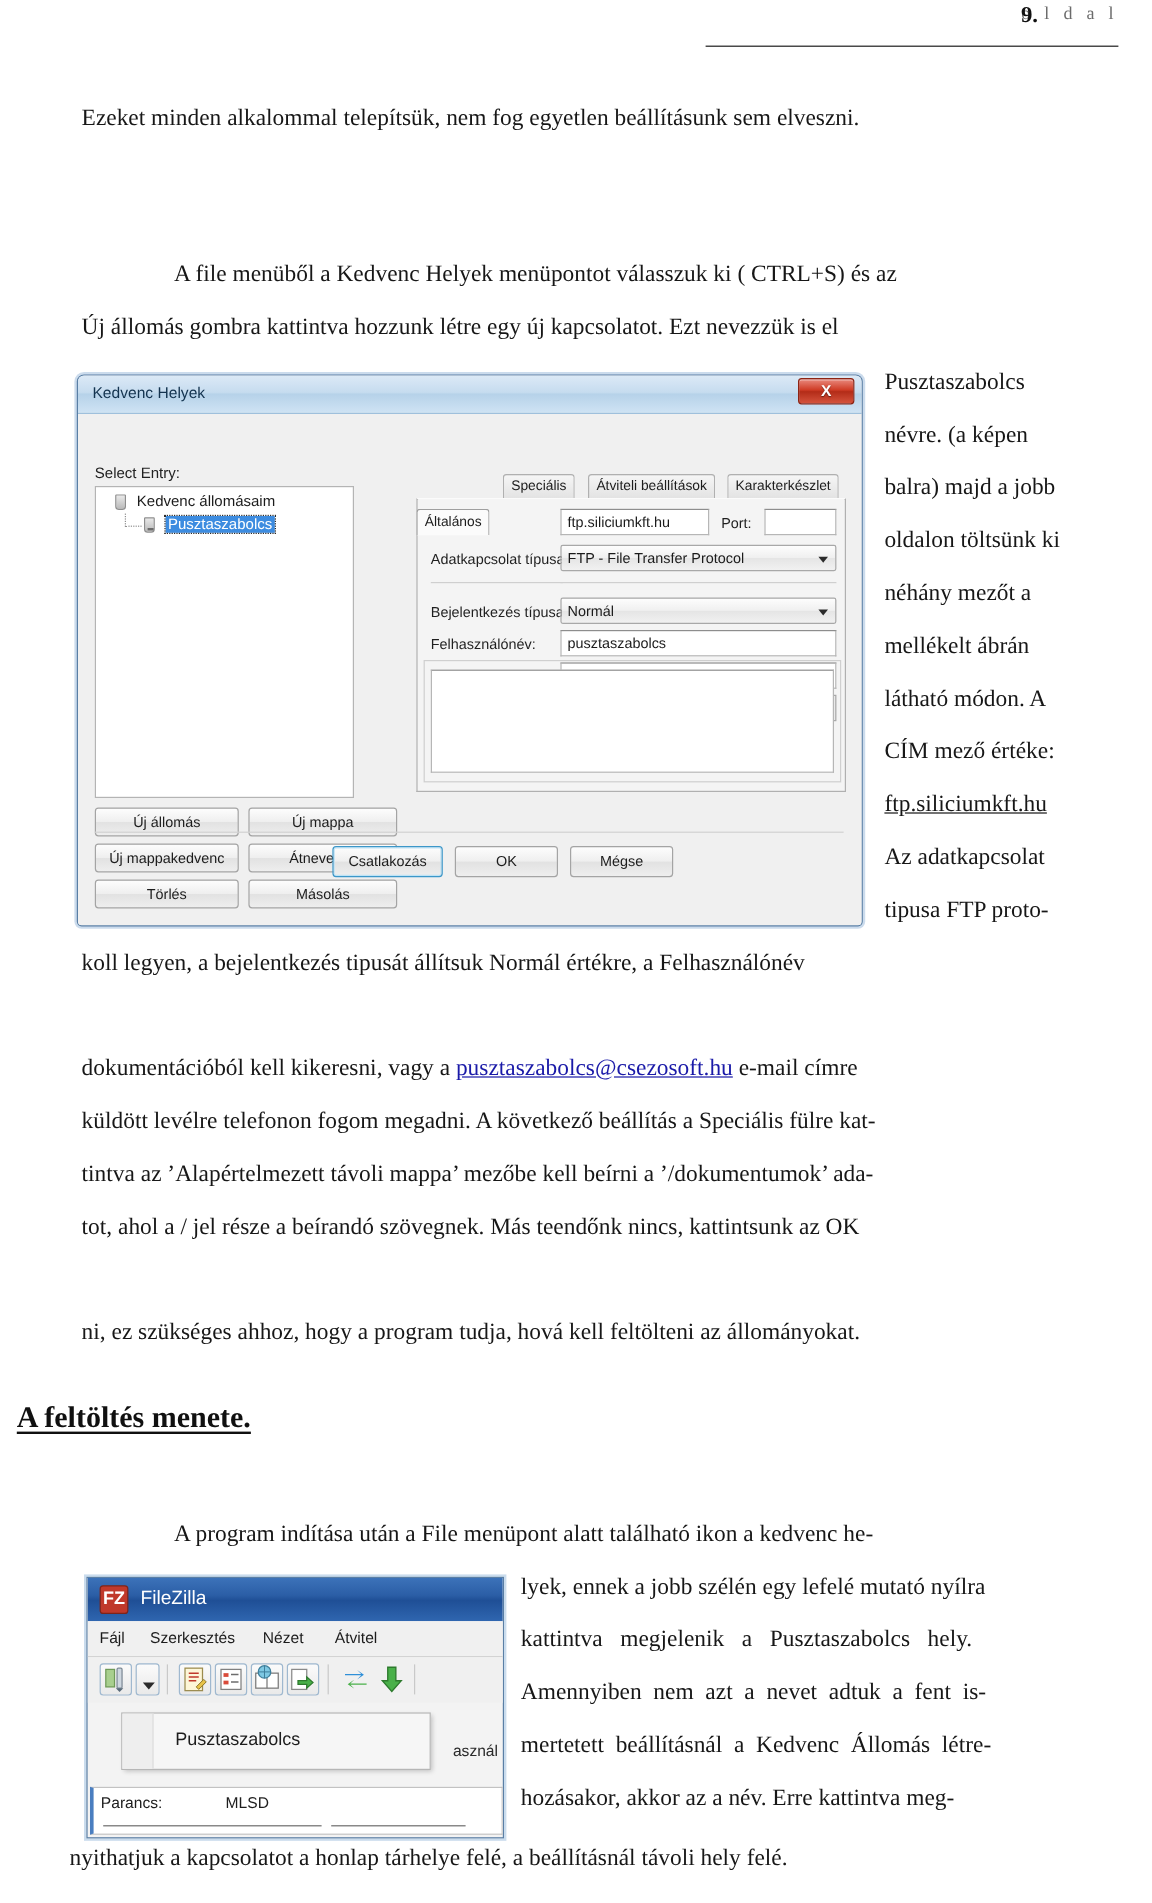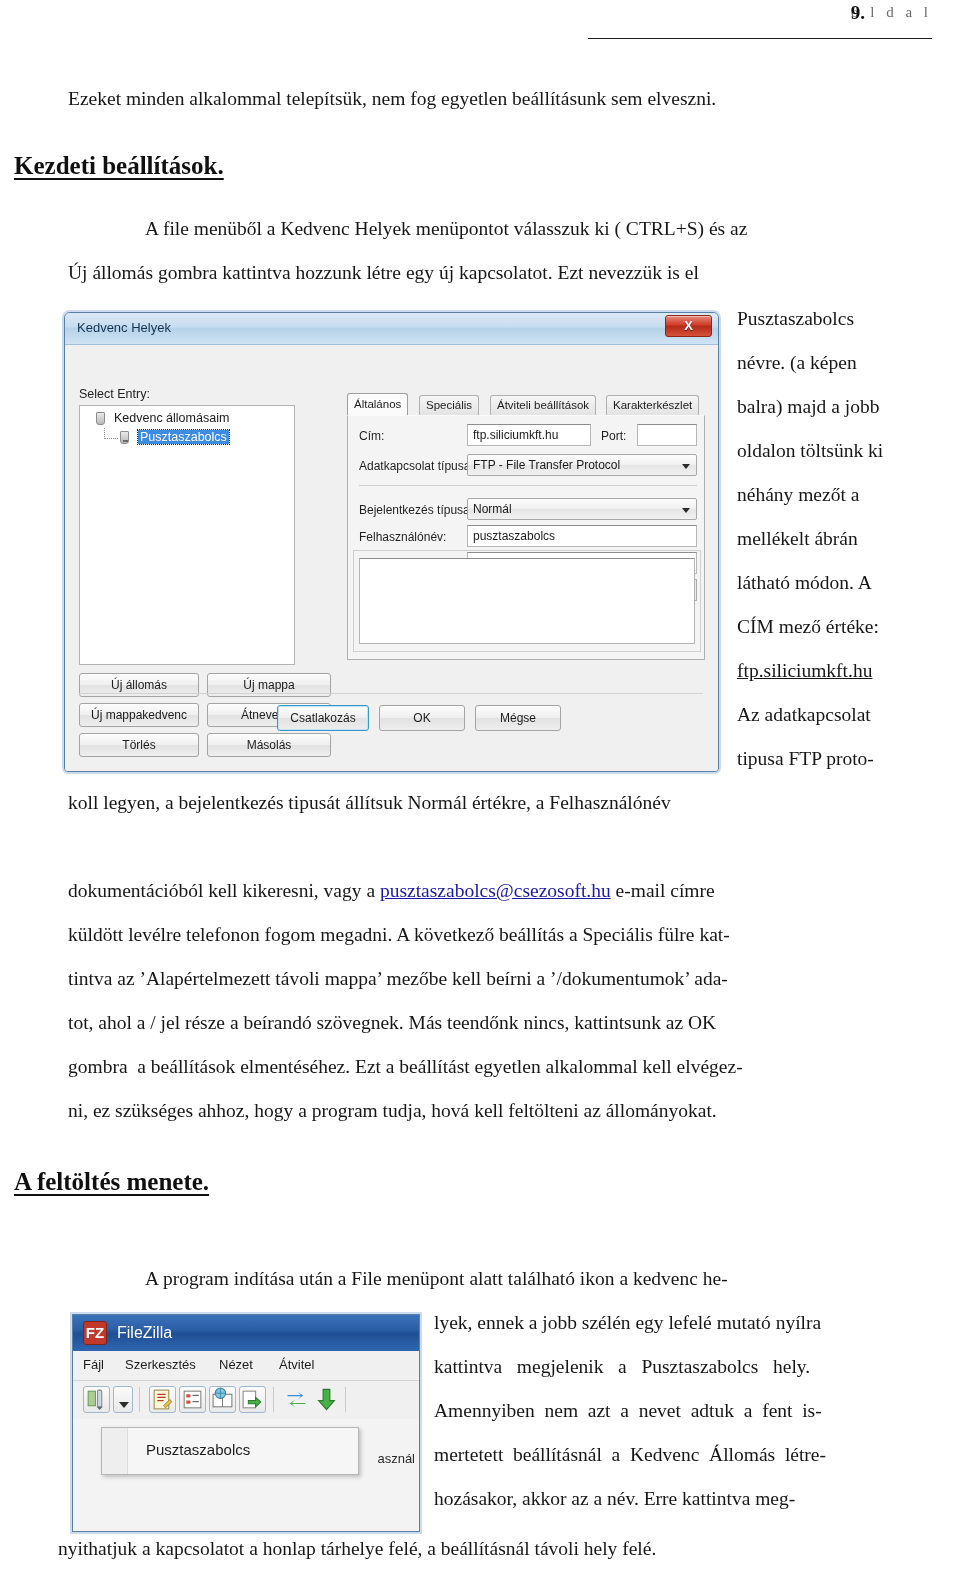--- a/index.html
+++ b/index.html
@@ -249,21 +249,20 @@
 <div class="page-header">
   <span class="header-pageword">o l d a l</span>
   <span class="header-pageno" style="right:95px;">9.</span>
   <div class="header-rule"></div>
 </div>
 
 <div class="doc">
 
   <p class="tline" style="left:68px; top:88px;">Ezeket minden alkalommal telepítsük, nem fog egyetlen beállításunk sem elveszni.</p>
 
-  <h2 class="heading" style="left:14px; top:150px;">Kezdeti beállítások.</h2>
 
   <p class="tline" style="left:68px; top:262px;">Új állomás gombra kattintva hozzunk létre egy új kapcsolatot. Ezt nevezzük is el</p>
   <p class="tline" style="left:145px; top:218px;">A file menüből a Kedvenc Helyek menüpontot válasszuk ki ( CTRL+S) és az</p>
 
   <p class="tline" style="left:737px; top:308px;">Pusztaszabolcs</p>
   <p class="tline" style="left:737px; top:352px;">névre. (a képen</p>
   <p class="tline" style="left:737px; top:396px;">balra) majd a jobb</p>
   <p class="tline" style="left:737px; top:440px;">oldalon töltsünk ki</p>
   <p class="tline" style="left:737px; top:484px;">néhány mezőt a</p>
   <p class="tline" style="left:737px; top:528px;">mellékelt ábrán</p>
@@ -271,21 +270,20 @@
   <p class="tline" style="left:737px; top:616px;">CÍM mező értéke:</p>
   <a class="tline lnk" href="#" style="left:737px; top:660px;">ftp.siliciumkft.hu</a>
   <p class="tline" style="left:737px; top:704px;">Az adatkapcsolat</p>
   <p class="tline" style="left:737px; top:748px;">tipusa FTP proto-</p>
 
   <p class="tline" style="left:68px; top:792px;">koll legyen, a bejelentkezés tipusát állítsuk Normál értékre, a Felhasználónév</p>
   <p class="tline" style="left:68px; top:880px;"><span>dokumentációból kell kikeresni, vagy a </span><a class="lnk" href="#">pusztaszabolcs@csezosoft.hu</a><span> e-mail címre</span></p>
   <p class="tline" style="left:68px; top:924px;">küldött levélre telefonon fogom megadni. A következő beállítás a Speciális fülre kat-</p>
   <p class="tline" style="left:68px; top:968px;">tintva az ’Alapértelmezett távoli mappa’ mezőbe kell beírni a ’/dokumentumok’ ada-</p>
   <p class="tline" style="left:68px; top:1012px;">tot, ahol a / jel része a beírandó szövegnek. Más teendőnk nincs, kattintsunk az OK</p>
-  <p class="tline" style="left:68px; top:1056px;">gombra  a beállítások elmentéséhez. Ezt a beállítást egyetlen alkalommal kell elvégez-</p>
   <p class="tline" style="left:68px; top:1100px;">ni, ez szükséges ahhoz, hogy a program tudja, hová kell feltölteni az állományokat.</p>
 
   <h2 class="heading" style="left:14px; top:1166px;">A feltöltés menete.</h2>
 
   <p class="tline" style="left:145px; top:1268px;">A program indítása után a File menüpont alatt található ikon a kedvenc he-</p>
   <p class="tline" style="left:434px; top:1312px;">lyek, ennek a jobb szélén egy lefelé mutató nyílra</p>
   <p class="tline" style="left:434px; top:1356px;">kattintva   megjelenik   a   Pusztaszabolcs   hely.</p>
   <p class="tline" style="left:434px; top:1400px;">Amennyiben  nem  azt  a  nevet  adtuk  a  fent  is-</p>
   <p class="tline" style="left:434px; top:1444px;">mertetett  beállításnál  a  Kedvenc  Állomás  létre-</p>
   <p class="tline" style="left:434px; top:1488px;">hozásakor, akkor az a név. Erre kattintva meg-</p>
@@ -316,21 +314,21 @@
     </div>
 
     <div class="btn left  r1">Új állomás</div>
     <div class="btn right r1">Új mappa</div>
     <div class="btn left  r2">Új mappakedvenc</div>
     <div class="btn right r2">Átnevezés</div>
     <div class="btn left  r3">Törlés</div>
     <div class="btn right r3">Másolás</div>
 
     <div class="tabs">
-      <div class="tab active" style="left:0px;">Általános</div>
+      <div class="tab active" style="left:0px;margin-top:31px;">Általános</div>
       <div class="tab" style="left:72px;">Speciális</div>
       <div class="tab" style="left:143px;">Átviteli beállítások</div>
       <div class="tab" style="left:259px;">Karakterkészlet</div>
     </div>
 
     <div class="tabpanel"></div>
 
     <div class="fld-label" style="left:294px; top:84px;">Cím:</div>
     <div class="txtbox" style="left:402px; top:79px; width:124px;">ftp.siliciumkft.hu</div>
     <div class="fld-label" style="left:536px; top:84px;">Port:</div>
@@ -440,13 +438,19 @@
     </div>
     <div class="tb-sep" style="left:272px;"></div>
   </div>
 
   <div class="fz-dropdown">
     <div class="gutter"></div>
     <span class="fz-dd-item">Pusztaszabolcs</span>
   </div>
   <span class="fz-hidden-text" style="top:136px;">asznál</span>
 
+  <div class="fz-status">
+    <span class="k">Parancs:</span>
+    <span class="v">MLSD</span>
+    <span class="rule1"></span>
+    <span class="rule2"></span>
+  </div>
 </div>
 
 </body></html>

